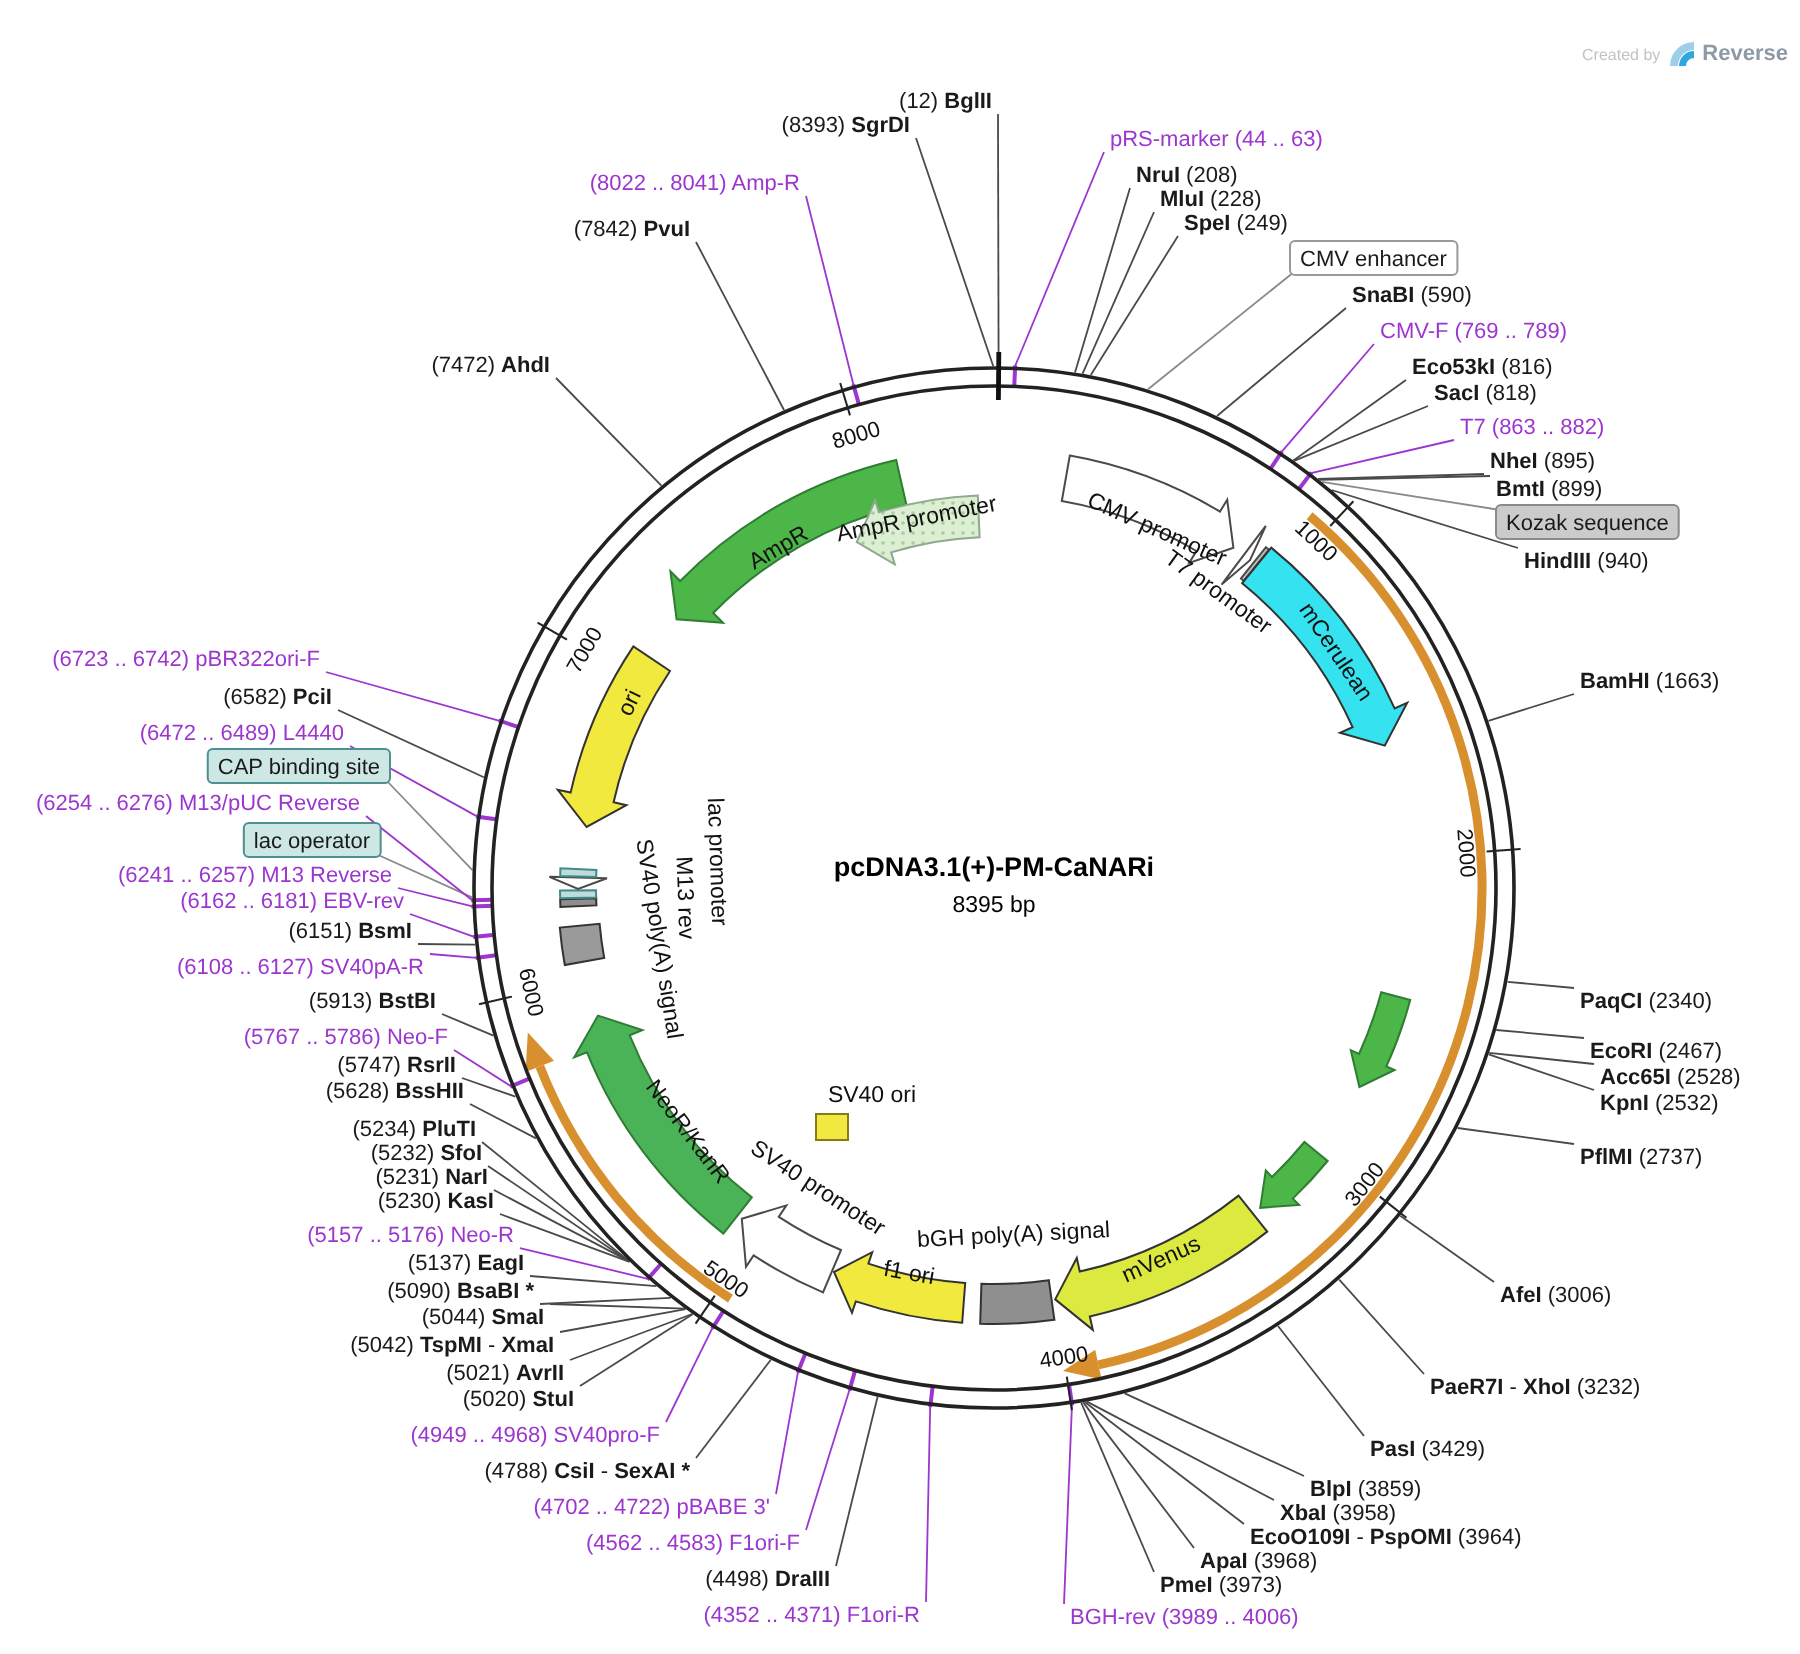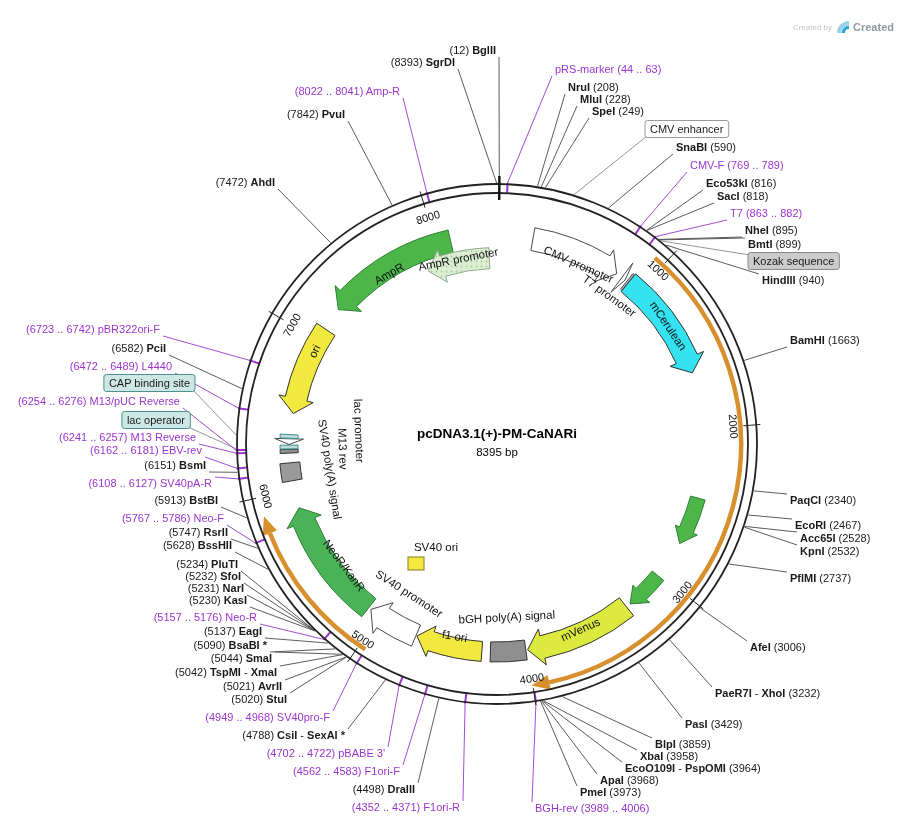--- a/index.html
+++ b/index.html
@@ -24,21 +24,21 @@
 
 <div class="stage">
   <div class="watermark">
     <span class="wm-created">Created by</span>
     <span style="display:inline-flex">
       <svg width="13" height="14" viewBox="0 0 13 14">
         <path d="M1 13 A12 12 0 0 1 13 1 L13 5 A8 8 0 0 0 5 13 Z" fill="#9ecfea"></path>
         <path d="M5.5 13 A7.5 7.5 0 0 1 13 5.5 L13 9 A4 4 0 0 0 9 13 Z" fill="#2fa8df"></path>
       </svg>
     </span>
-    <span class="wm-brand">Created</span>
+    <span class="wm-brand">Reverse</span>
   </div>
 
   <svg id="map" width="900" height="827" viewBox="0 0 900 827">
     <defs>
       <pattern id="dotfill" patternUnits="userSpaceOnUse" width="5" height="5">
         <rect width="5" height="5" fill="#dcefd2"></rect>
         <circle cx="1.5" cy="1.5" r="0.9" fill="#a9cba0"></circle>
       </pattern>
     </defs>
     <g id="layer-lines">

